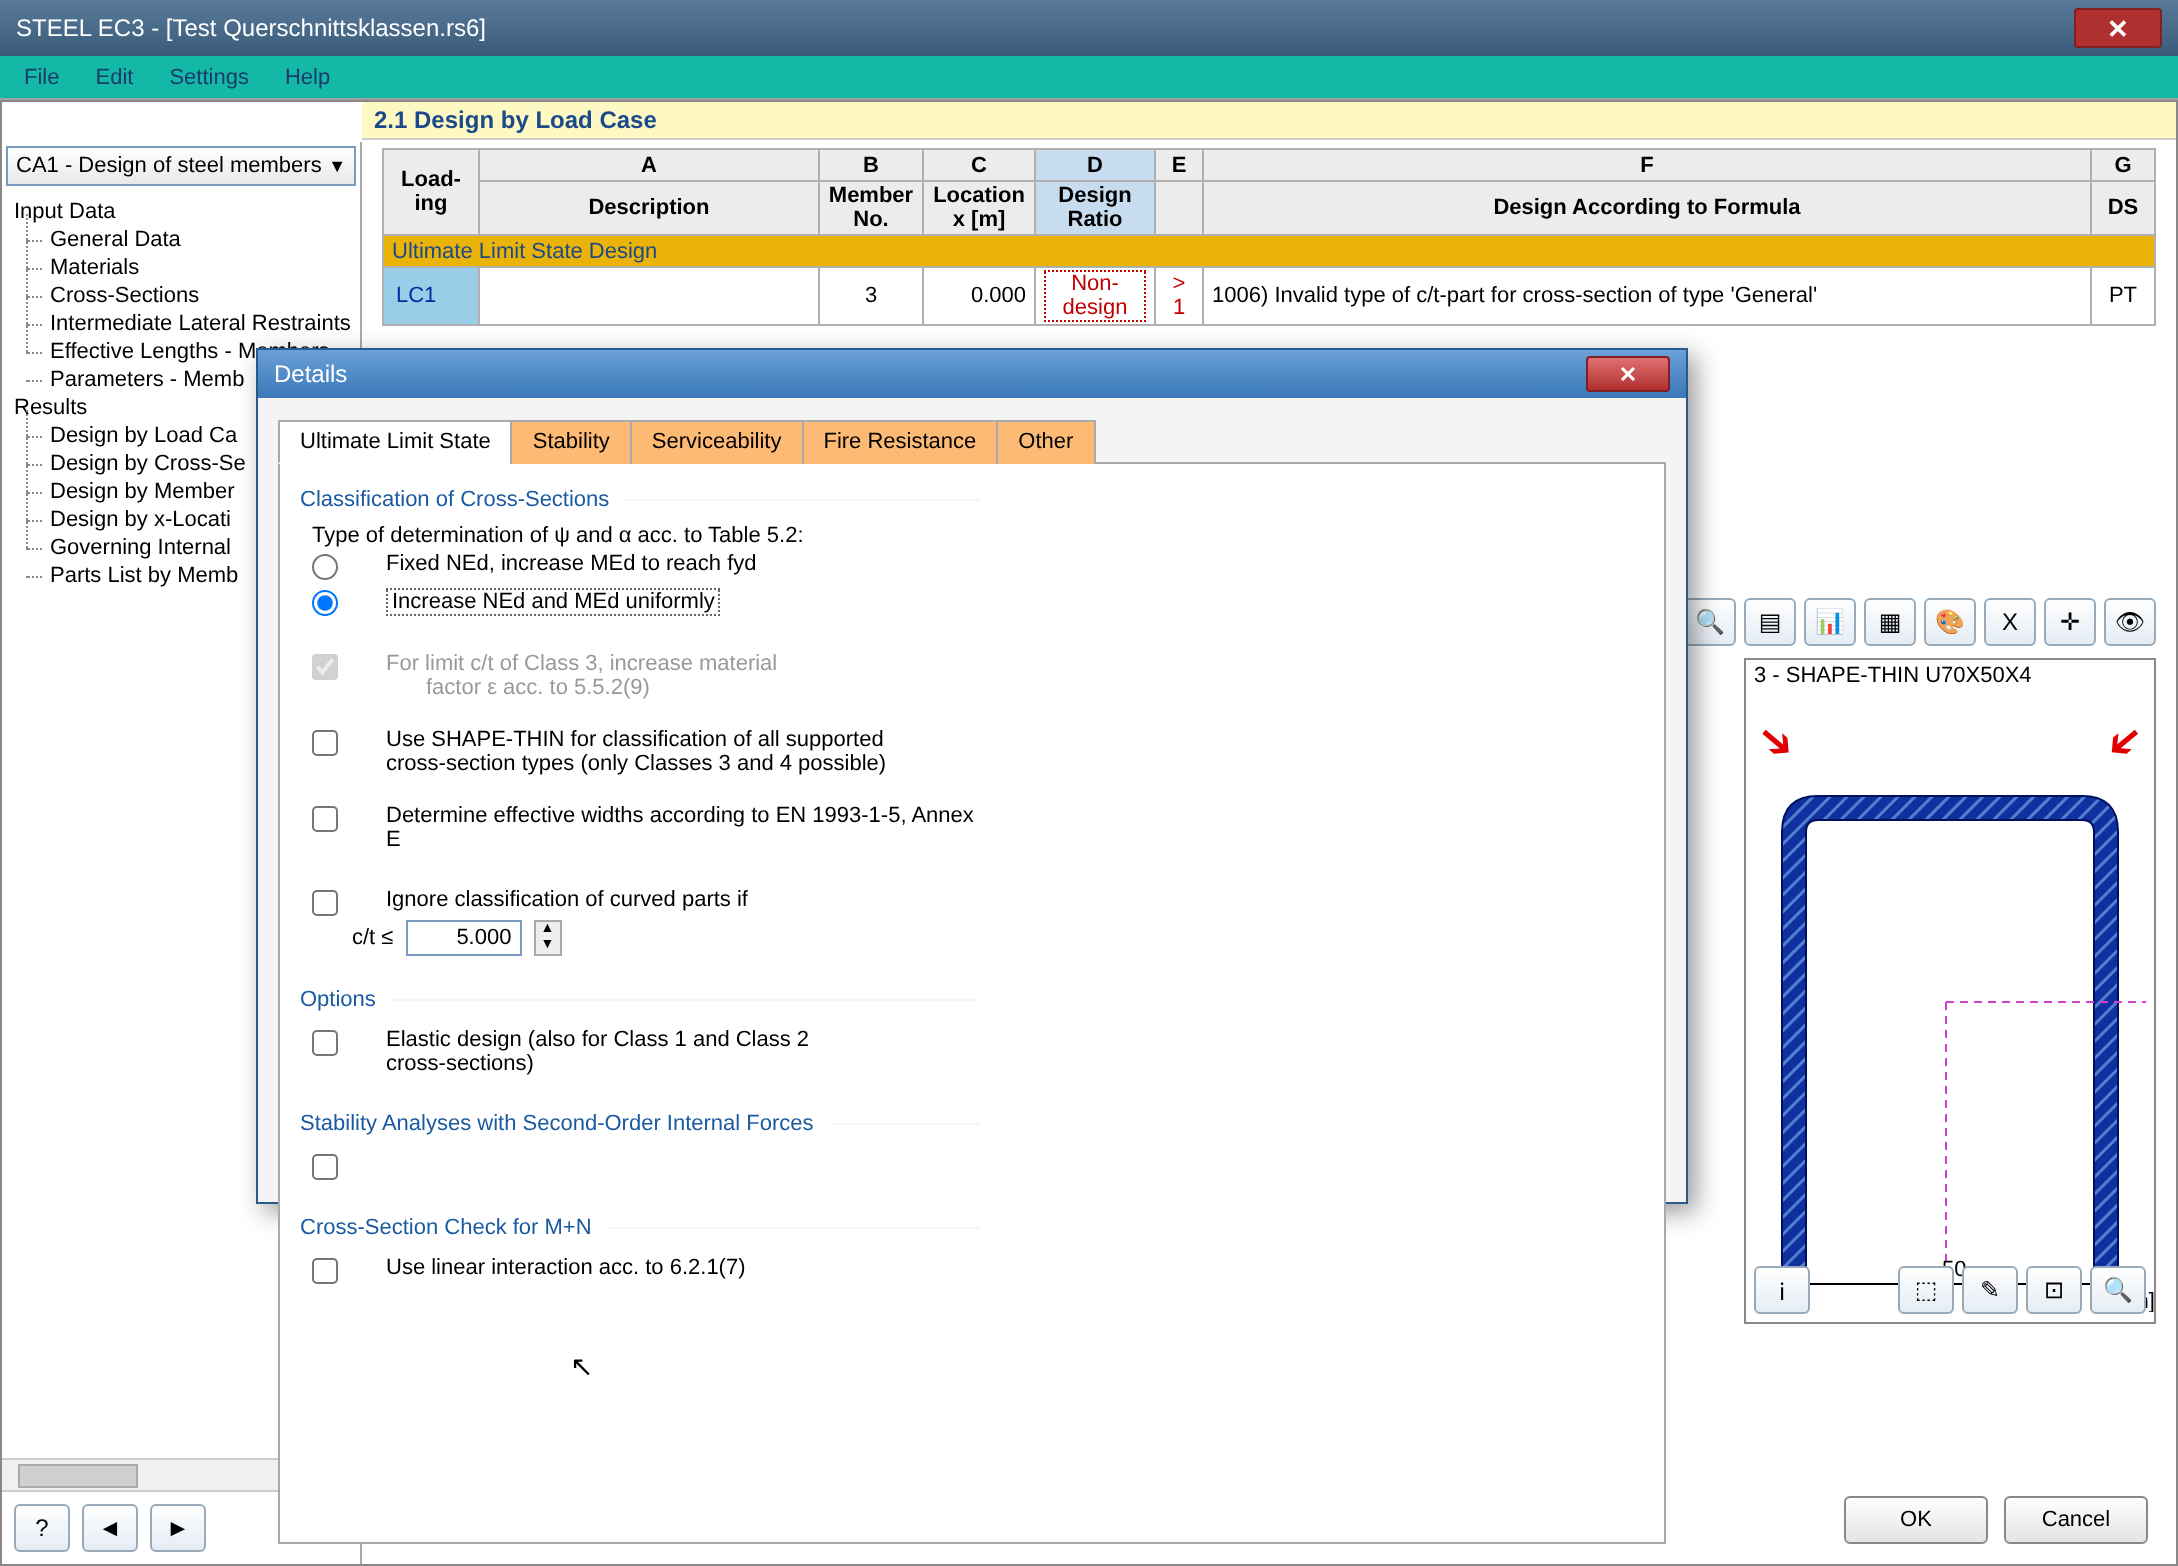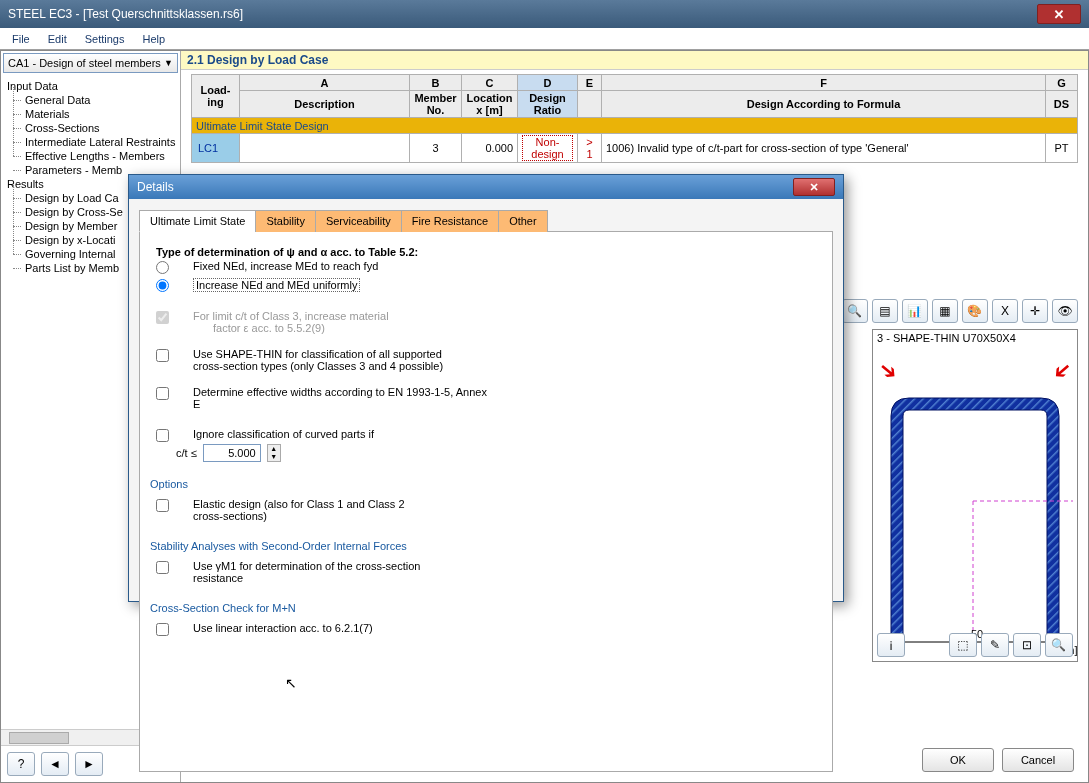--- a/index.html
+++ b/index.html
@@ -2,26 +2,26 @@
 <html><head>
 <meta charset="utf-8">
 <style>
 * { box-sizing: border-box; margin: 0; padding: 0; font-family: "Segoe UI", Tahoma, sans-serif; font-size: 11px; }
 body { background: #3a5a7a; width: 1089px; height: 783px; position: relative; overflow: hidden; }
 
 .titlebar { height: 28px; background: linear-gradient(#5a7a9a, #3a5a7a); color: #fff; display: flex; align-items: center; padding: 0 8px; }
 .titlebar .title { flex: 1; font-size: 12px; }
 .titlebar .close { width: 44px; height: 20px; background: #b03030; border: 1px solid #802020; border-radius: 2px; display: flex; align-items: center; justify-content: center; color: #fff; font-weight: bold; font-size: 13px; cursor: pointer; }
 
-.menubar { height: 22px; background: #ffffff; border-bottom: 1px solid #a0a0a0; display: flex; align-items: center; padding: 0 4px; gap: 2px; }
+.menubar { height: 22px; background: #14b8a6; border-bottom: 1px solid #a0a0a0; display: flex; align-items: center; padding: 0 4px; gap: 2px; }
 .menubar .mitem { padding: 2px 8px; color: #1a3a6a; cursor: pointer; }
 
 .app-body { position: absolute; top: 50px; left: 0; right: 0; bottom: 0; background: #fff; display: flex; border: 1px solid #888; }
 
-.sidebar { width: 180px; border-right: 1px solid #aaa; display: flex; flex-direction: column; }
+.sidebar { width: 180px; border-right: 1px solid #aaa; display: flex; flex-direction: column; margin-top: 20px; }
 .combo { margin: 2px; height: 20px; border: 1px solid #7a9ac0; background: linear-gradient(#fff,#e8e8e8); display: flex; align-items: center; padding: 0 4px; font-size: 10.5px; }
 .combo .arrow { margin-left: auto; font-size: 9px; }
 .tree { flex: 1; padding: 4px 2px; overflow: hidden; }
 .tree .node { padding: 1px 0 1px 4px; white-space: nowrap; color: #000; }
 .tree .child { padding-left: 22px; position: relative; }
 .tree .child::before { content: ""; position: absolute; left: 10px; top: 7px; width: 8px; border-top: 1px dotted #888; }
 .tree .branch::after { content: ""; position: absolute; left: 10px; top: -6px; bottom: 7px; border-left: 1px dotted #888; }
 .sidebar-scroll { height: 16px; border-top: 1px solid #ccc; display: flex; align-items: center; background: #f0f0f0; }
 .sidebar-scroll .thumb { width: 60px; height: 12px; background: #d0d0d0; border: 1px solid #aaa; margin-left: 8px; }
 .sidebar-btns { display: flex; gap: 6px; padding: 6px; border-top: 1px solid #ccc; }
@@ -57,21 +57,21 @@
 .dlg-body { padding: 10px; }
 .tabs { display:flex; border-bottom:1px solid #aaa; }
 .tab { padding:4px 10px; background:#fdba74; border:1px solid #aaa; border-bottom:none; margin-right:-1px; cursor:pointer; position:relative; top:1px; }
 .tab.active { background:#fff; border-bottom:1px solid #fff; }
 .tab-pane { border:1px solid #aaa; border-top:none; background:#fff; height: 540px; padding:10px; overflow:auto; }
 
 .group-box { width: 340px; margin-bottom: 14px; }
 .group-box .hdr { color:#1a5aa0; font-size:11px; padding:2px 0; position:relative; background: linear-gradient(to bottom, #fff 48%, #d0d8e0 50%, #fff 52%); }
 .group-box .hdr span { background:#fff; padding-right:8px; }
 .group-box .body { padding:4px 2px 0 6px; }
-.bold { font-weight:bold; }
+.bold { font-weight:normal; }
 .row { display:flex; align-items:flex-start; gap:24px; padding:2px 0; }
 .row input[type=radio], .row input[type=checkbox] { margin-top:1px; }
 .row.selected label { border:1px dotted #666; padding:0 2px; }
 .row .sub { padding-left: 20px; color:#000; }
 .row .disabled { color:#999; }
 .spinner { display:flex; align-items:center; gap:6px; padding-left:20px; }
 .spinner input { width:58px; height:18px; border:1px solid #7a9ac0; text-align:right; padding-right:4px; }
 .spinner .spin { width:14px; height:18px; border:1px solid #aaa; background:#eee; display:flex; flex-direction:column; }
 .spinner .spin div { flex:1; font-size:7px; text-align:center; line-height:7px; cursor:pointer; }
 .cursor-arrow { position:absolute; left:156px; top:500px; font-size:14px; pointer-events:none; }
@@ -224,20 +224,21 @@
     <div class="tabs">
       <div class="tab active">Ultimate Limit State</div>
       <div class="tab">Stability</div>
       <div class="tab">Serviceability</div>
       <div class="tab">Fire Resistance</div>
       <div class="tab">Other</div>
     </div>
     <div class="tab-pane">
 
       <div class="group-box">
+        <div class="hdr"><span>Classification of Cross-Sections</span></div>
         <div class="body">
           <div class="bold">Type of determination of ψ and α acc. to Table 5.2:</div>
           <div class="row">
               <input type="radio" name="r" style="">
               <label>Fixed NEd, increase MEd to reach fyd</label>
             </div>
           <div class="row selected">
               <input type="radio" name="r" checked="" style="">
               <label>Increase NEd and MEd uniformly</label>
             </div>
@@ -280,21 +281,20 @@
               <label><span>Elastic design (also for Class 1 and Class 2</span><br><span>cross-sections)</span></label>
             </div>
         </div>
       </div>
 
       <div class="group-box">
         <div class="hdr"><span>Stability Analyses with Second-Order Internal Forces</span></div>
         <div class="body">
           <div class="row">
               <input type="checkbox" style="">
-              <label><span>Use γM1 for determination of the cross-section</span><br><span>resistance</span></label>
             </div>
         </div>
       </div>
 
       <div class="group-box">
         <div class="hdr"><span>Cross-Section Check for M+N</span></div>
         <div class="body">
           <div class="row">
               <input type="checkbox" style="">
               <label>Use linear interaction acc. to 6.2.1(7)</label>

